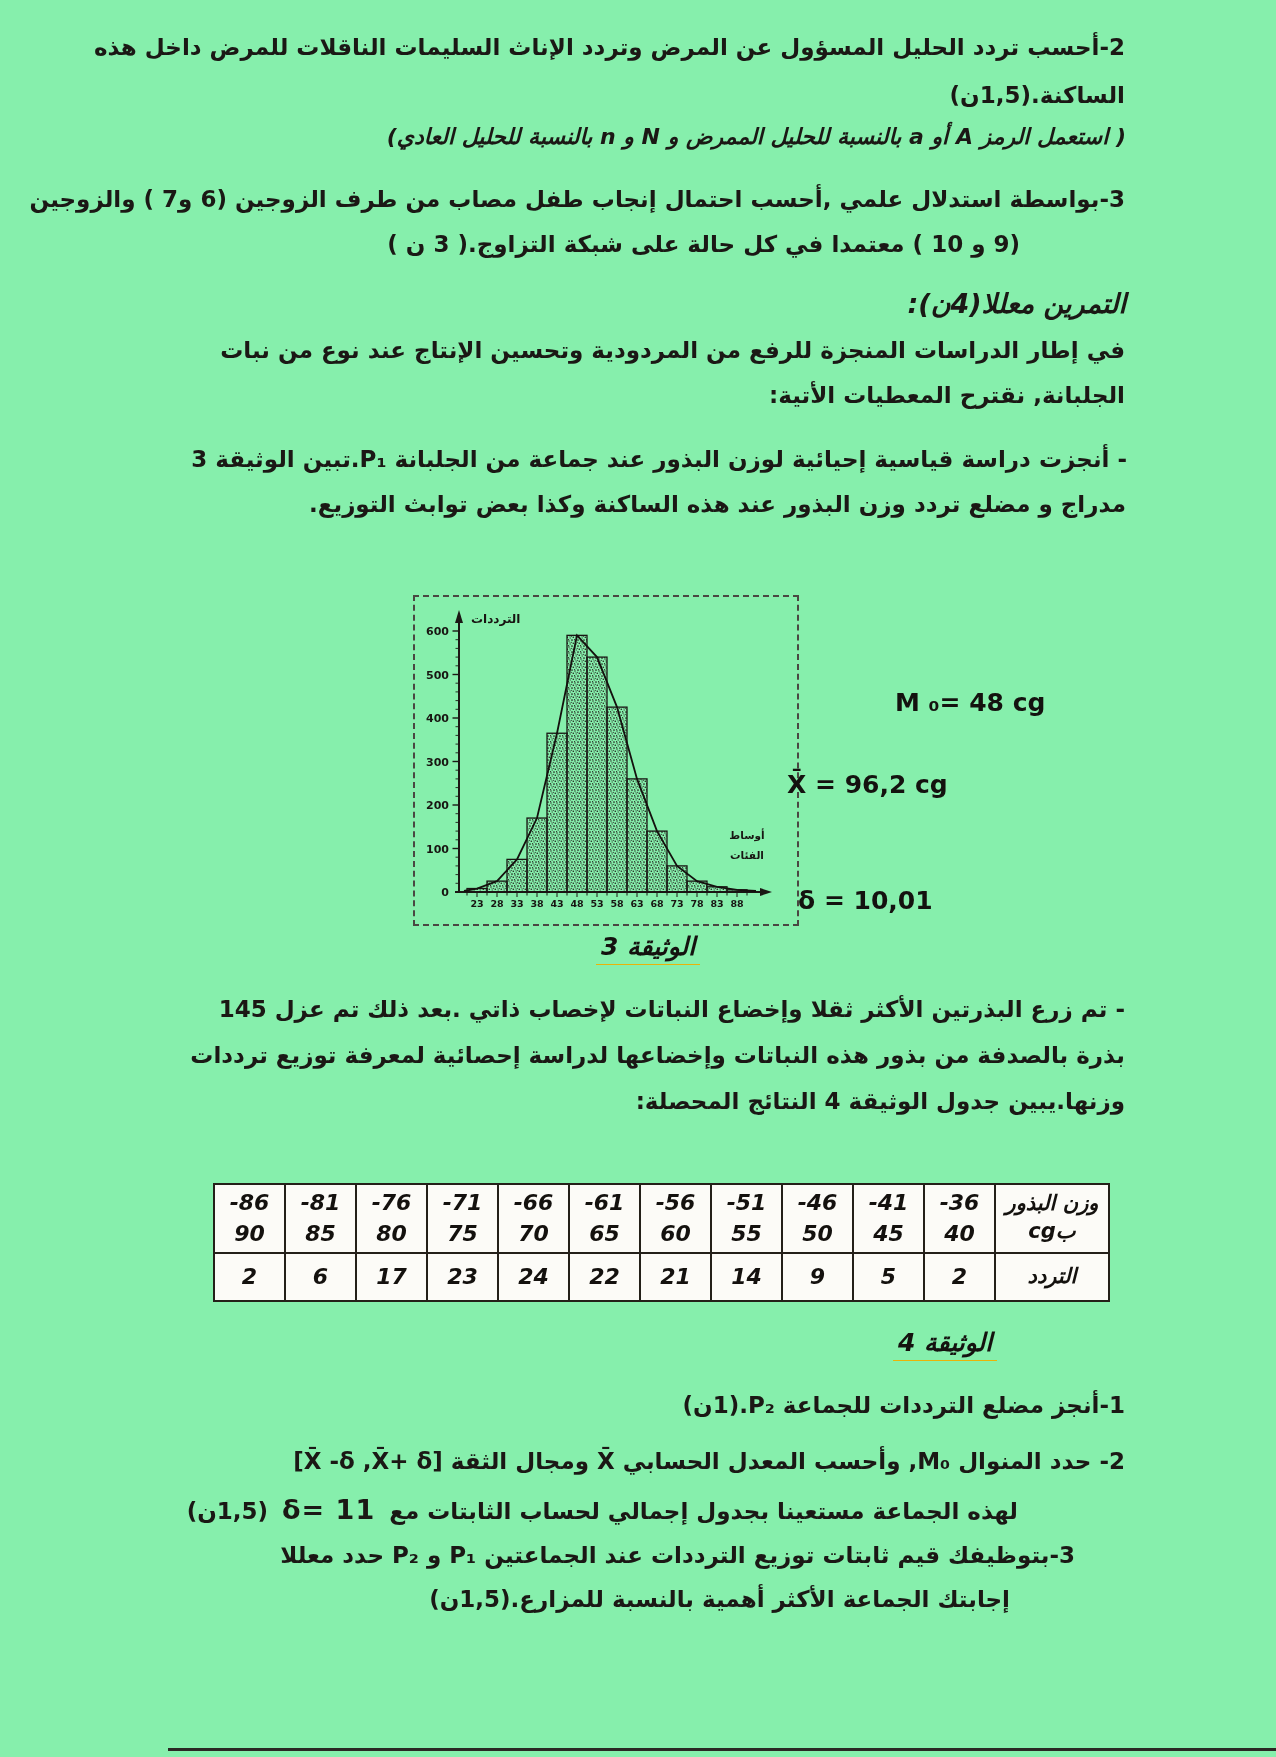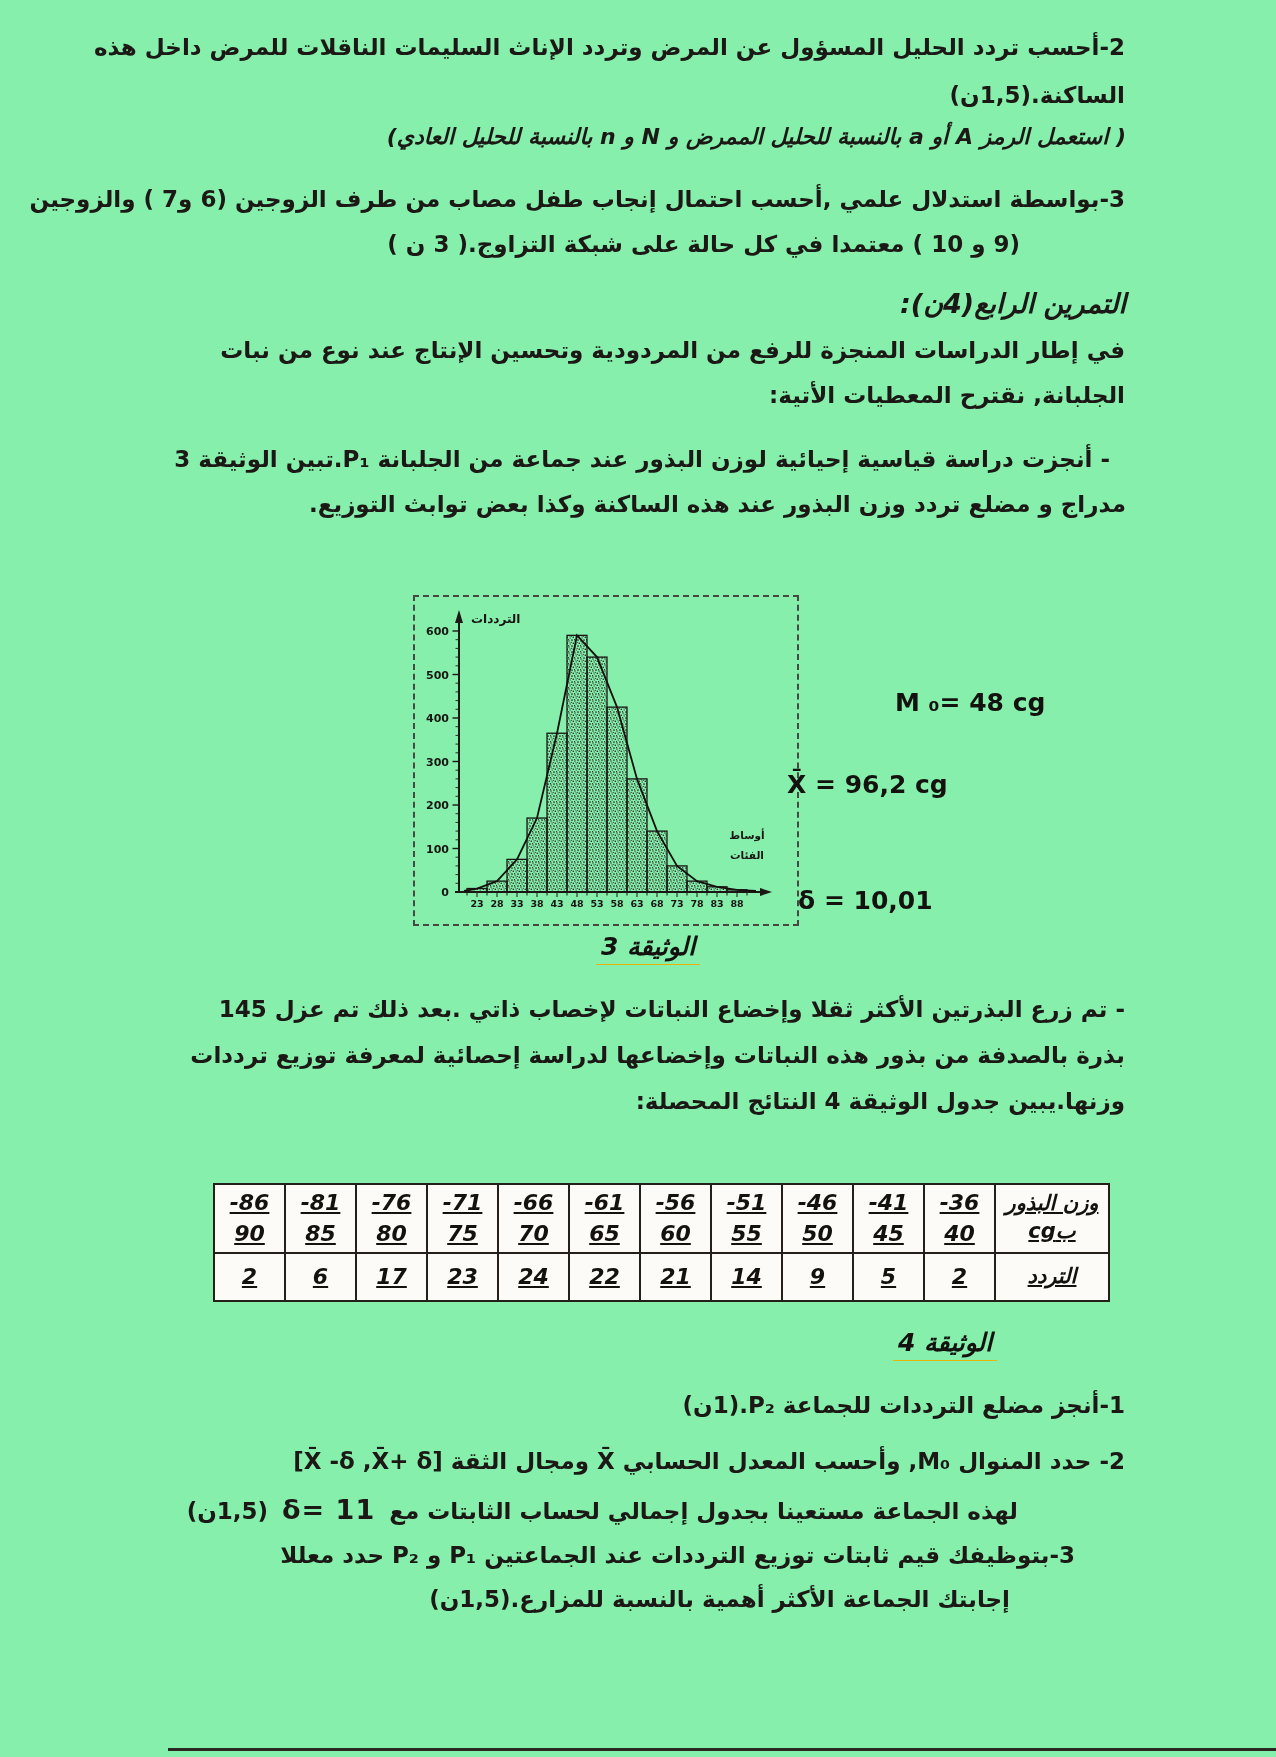--- a/index.html
+++ b/index.html
@@ -14,44 +14,44 @@
   .caption{position:absolute;direction:rtl;white-space:nowrap;font-weight:700;font-style:italic;
            font-size:25px;color:#14120f;border-bottom:1px solid #eab308;padding:0 5px 3px 5px;}
   .chartbox{position:absolute;left:413px;top:595px;width:382px;height:327px;border:2px dashed #4a4742;}
   .yl{font:700 11px "DejaVu Sans",sans-serif;fill:#181512;}
   .xl{font:700 9.5px "DejaVu Sans",sans-serif;fill:#181512;}
   .yt{font:700 12px "DejaVu Sans",sans-serif;fill:#181512;}
   .xt{font:700 10.5px "DejaVu Sans",sans-serif;fill:#181512;}
   table.wtable{position:absolute;left:213px;top:1183px;border-collapse:collapse;direction:rtl;
                background:#fcfbf7;}
   .wtable td{border:2px solid #242019;text-align:center;vertical-align:top;
-             font-weight:700;font-style:italic;font-size:22px;color:#14110e;padding:3px 0 2px 0;text-decoration:underline;}
+             font-weight:700;font-style:italic;font-size:22px;color:#14110e;padding:3px 0 2px 0;}
   .wtable td.datacol{width:69px;}
   .wtable td.lab{width:100px;font-size:21px;line-height:1.35;padding:4px 6px;}
   .wtable tr.freqrow td{vertical-align:middle;height:42px;padding:2px 0;}
   .num{display:block;direction:ltr;line-height:1.4;}
   .hand{font-weight:800;font-size:27px;margin:0 14px;letter-spacing:1px;}
   .botrule{position:absolute;left:168px;top:1748px;width:1108px;height:3px;background:#2b2824;}
 </style>
 </head>
 <body>
 
 <div class="page">
 
   <div class="t" style="top:34px;right:151px;">2-أحسب تردد الحليل المسؤول عن المرض وتردد الإناث السليمات الناقلات للمرض داخل هذه</div>
   <div class="t" style="top:82px;right:151px;">الساكنة.(1,5ن)</div>
   <div class="t note" style="top:124px;right:150px;margin-left:9px;">( استعمل الرمز A أو a بالنسبة للحليل الممرض و N و n بالنسبة للحليل العادي)</div>
   <div class="t" style="top:186px;right:151px;">3-بواسطة استدلال علمي ,أحسب احتمال إنجاب طفل مصاب من طرف الزوجين (6 و7 ) والزوجين</div>
   <div class="t" style="top:231px;right:256px;">(9 و 10 ) معتمدا في كل حالة على شبكة التزاوج.( 3 ن )</div>
 
-  <div class="t extitle" style="top:288px;right:150px;">التمرين الرابع(4ن):</div>
+  <div class="t extitle" style="top:288px;right:150px;">التمرين معللا(4ن):</div>
   <div class="t" style="top:337px;right:151px;">في إطار الدراسات المنجزة للرفع من المردودية وتحسين الإنتاج عند نوع من نبات</div>
   <div class="t" style="top:382px;right:151px;">الجلبانة, نقترح المعطيات الأتية:</div>
 
-  <div class="t" style="top:446px;right:166px;margin-left:16px;">- أنجزت دراسة قياسية إحيائية لوزن البذور عند جماعة من الجلبانة P₁.تبين الوثيقة 3</div>
+  <div class="t" style="top:446px;right:149px;margin-left:16px;">- أنجزت دراسة قياسية إحيائية لوزن البذور عند جماعة من الجلبانة P₁.تبين الوثيقة 3</div>
   <div class="t" style="top:491px;right:150px;">مدراج و مضلع تردد وزن البذور عند هذه الساكنة وكذا بعض توابث التوزيع.</div>
 
   <div class="chartbox">
     <svg id="hist-svg" width="378" height="323" viewBox="0 0 378 323">
         <defs>
           <pattern id="speck" width="6" height="6" patternUnits="userSpaceOnUse">
             <circle cx="1" cy="1" r="0.85" fill="#201d19"></circle>
             <circle cx="4" cy="2" r="0.7" fill="#201d19"></circle>
             <circle cx="2.3" cy="4.3" r="0.8" fill="#201d19"></circle>
             <circle cx="5.2" cy="5" r="0.6" fill="#201d19"></circle>

